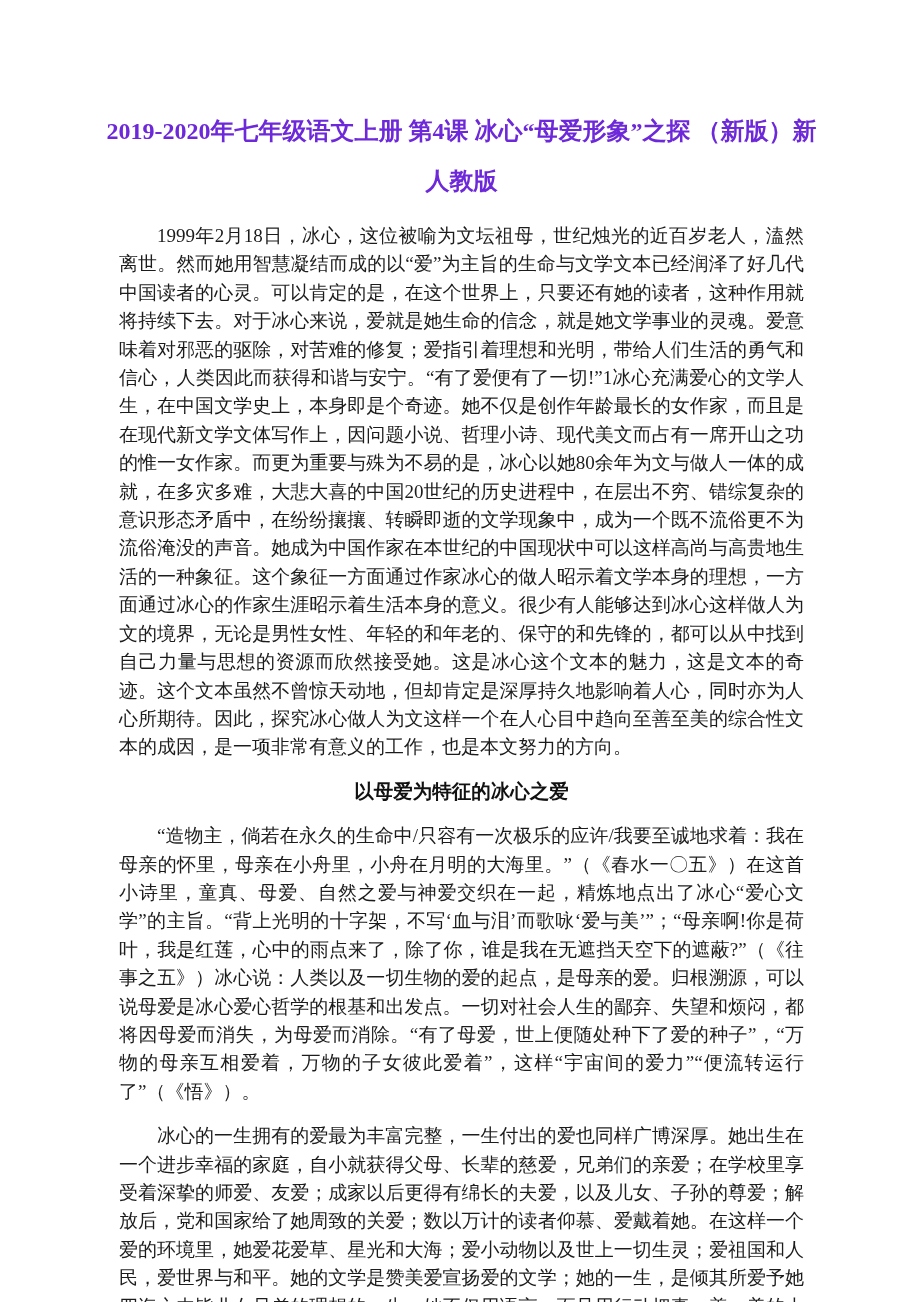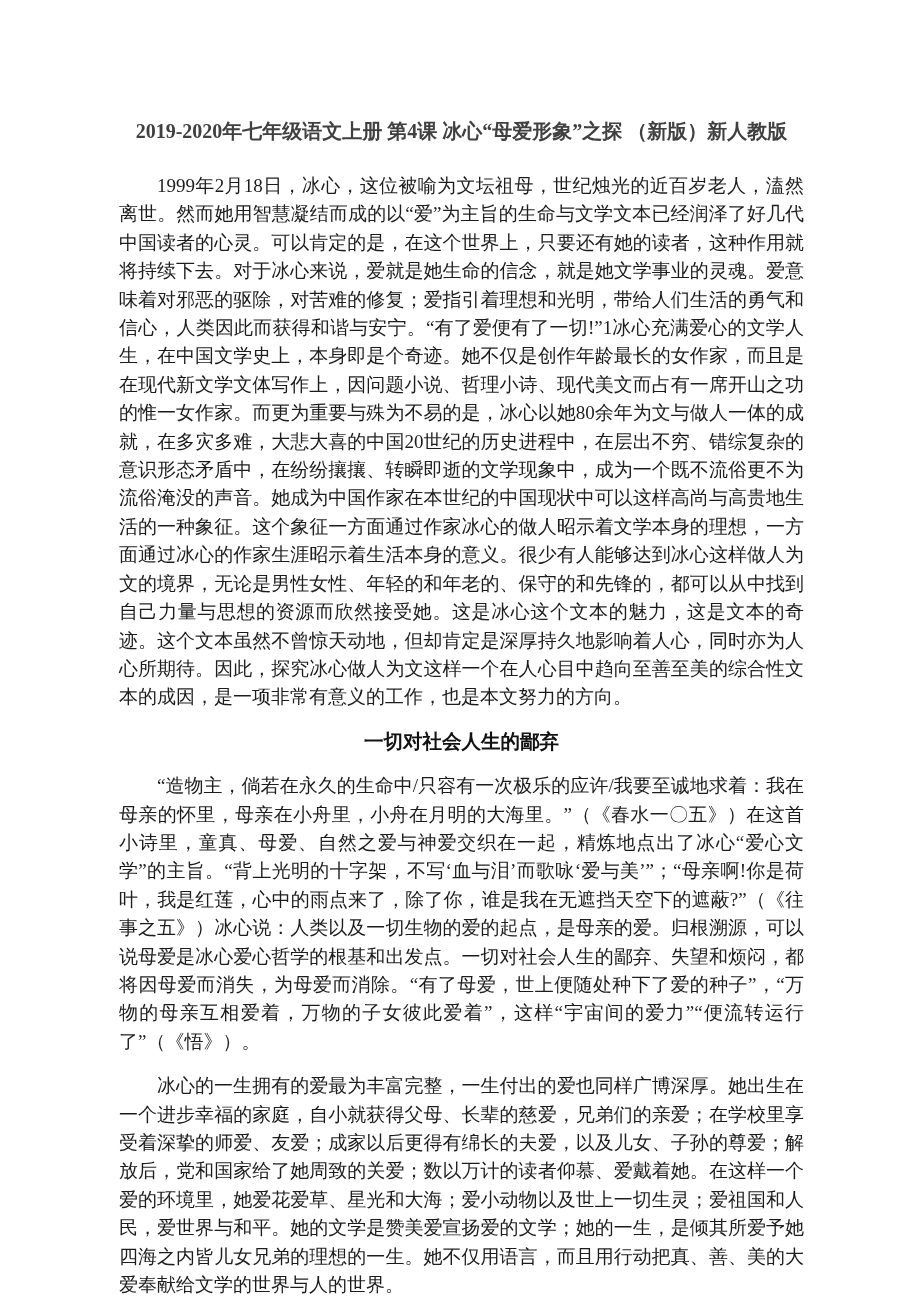--- a/index.html
+++ b/index.html
@@ -12,22 +12,22 @@
     width: 920px;
     height: 1302px;
     background: #ffffff;
     overflow: hidden;
     box-sizing: border-box;
     padding: 106px 100px 0 103px;
     font-family: "Liberation Serif", "DejaVu Serif", serif;
     color: #1c1c1c;
   }
   .doc-title {
-    color: #404040;
-    font-size: 20px;
+    color: #6d28d9;
+    font-size: 24px;
     font-weight: 700;
     line-height: 50px;
     text-align: center;
     margin: 0 0 14px 0;
   }
   .doc-body {
     margin: 0;
   }
   .para {
     font-size: 19px;
@@ -48,21 +48,21 @@
 </style>
 </head>
 <body>
 
 <div class="page">
   <h1 class="doc-title">2019-2020年七年级语文上册 第4课 冰心“母爱形象”之探 （新版）新人教版</h1>
 
   <div class="doc-body">
     <p class="para">1999年2月18日，冰心，这位被喻为文坛祖母，世纪烛光的近百岁老人，溘然离世。然而她用智慧凝结而成的以“爱”为主旨的生命与文学文本已经润泽了好几代中国读者的心灵。可以肯定的是，在这个世界上，只要还有她的读者，这种作用就将持续下去。对于冰心来说，爱就是她生命的信念，就是她文学事业的灵魂。爱意味着对邪恶的驱除，对苦难的修复；爱指引着理想和光明，带给人们生活的勇气和信心，人类因此而获得和谐与安宁。“有了爱便有了一切!”1冰心充满爱心的文学人生，在中国文学史上，本身即是个奇迹。她不仅是创作年龄最长的女作家，而且是在现代新文学文体写作上，因问题小说、哲理小诗、现代美文而占有一席开山之功的惟一女作家。而更为重要与殊为不易的是，冰心以她80余年为文与做人一体的成就，在多灾多难，大悲大喜的中国20世纪的历史进程中，在层出不穷、错综复杂的意识形态矛盾中，在纷纷攘攘、转瞬即逝的文学现象中，成为一个既不流俗更不为流俗淹没的声音。她成为中国作家在本世纪的中国现状中可以这样高尚与高贵地生活的一种象征。这个象征一方面通过作家冰心的做人昭示着文学本身的理想，一方面通过冰心的作家生涯昭示着生活本身的意义。很少有人能够达到冰心这样做人为文的境界，无论是男性女性、年轻的和年老的、保守的和先锋的，都可以从中找到自己力量与思想的资源而欣然接受她。这是冰心这个文本的魅力，这是文本的奇迹。这个文本虽然不曾惊天动地，但却肯定是深厚持久地影响着人心，同时亦为人心所期待。因此，探究冰心做人为文这样一个在人心目中趋向至善至美的综合性文本的成因，是一项非常有意义的工作，也是本文努力的方向。</p>
 
-    <h2 class="section-heading">一切对社会人生的鄙弃</h2>
+    <h2 class="section-heading">以母爱为特征的冰心之爱</h2>
 
     <p class="para">“造物主，倘若在永久的生命中/只容有一次极乐的应许/我要至诚地求着：我在母亲的怀里，母亲在小舟里，小舟在月明的大海里。”（《春水一〇五》）在这首小诗里，童真、母爱、自然之爱与神爱交织在一起，精炼地点出了冰心“爱心文学”的主旨。“背上光明的十字架，不写‘血与泪’而歌咏‘爱与美’”；“母亲啊!你是荷叶，我是红莲，心中的雨点来了，除了你，谁是我在无遮挡天空下的遮蔽?”（《往事之五》）冰心说：人类以及一切生物的爱的起点，是母亲的爱。归根溯源，可以说母爱是冰心爱心哲学的根基和出发点。一切对社会人生的鄙弃、失望和烦闷，都将因母爱而消失，为母爱而消除。“有了母爱，世上便随处种下了爱的种子”，“万物的母亲互相爱着，万物的子女彼此爱着”，这样“宇宙间的爱力”“便流转运行了”（《悟》）。</p>
 
     <p class="para">冰心的一生拥有的爱最为丰富完整，一生付出的爱也同样广博深厚。她出生在一个进步幸福的家庭，自小就获得父母、长辈的慈爱，兄弟们的亲爱；在学校里享受着深挚的师爱、友爱；成家以后更得有绵长的夫爱，以及儿女、子孙的尊爱；解放后，党和国家给了她周致的关爱；数以万计的读者仰慕、爱戴着她。在这样一个爱的环境里，她爱花爱草、星光和大海；爱小动物以及世上一切生灵；爱祖国和人民，爱世界与和平。她的文学是赞美爱宣扬爱的文学；她的一生，是倾其所爱予她四海之内皆儿女兄弟的理想的一生。她不仅用语言，而且用行动把真、善、美的大爱奉献给文学的世界与人的世界。</p>
 
     <p class="para">冰心的语言文学文本中，爱的哲学理念固然无不落实到具有“母爱”本质特征的文学形象上，但她又绝不仅仅是生物之爱。在冰心的“母爱”的意象里，涵义丰富。“母爱”，你可以把她想象为祖国、民族和人民；想象为宇宙、自然、天地之精魂；想象为上帝之慈爱、人神之恩光。她意味着修复与整合，修养与生息，和谐与安宁。惟其母爱，人世间的亲情、爱情、友情、人情，才有了最切实的根基；惟是母爱，世间诸情才具有不息之源。母爱构成了她人生观、世界观的基本底色，使她的爱从具体的、个别的延伸及对宇宙自然、万事万物的</p>
   </div>
 </div>
 
 </body></html>

